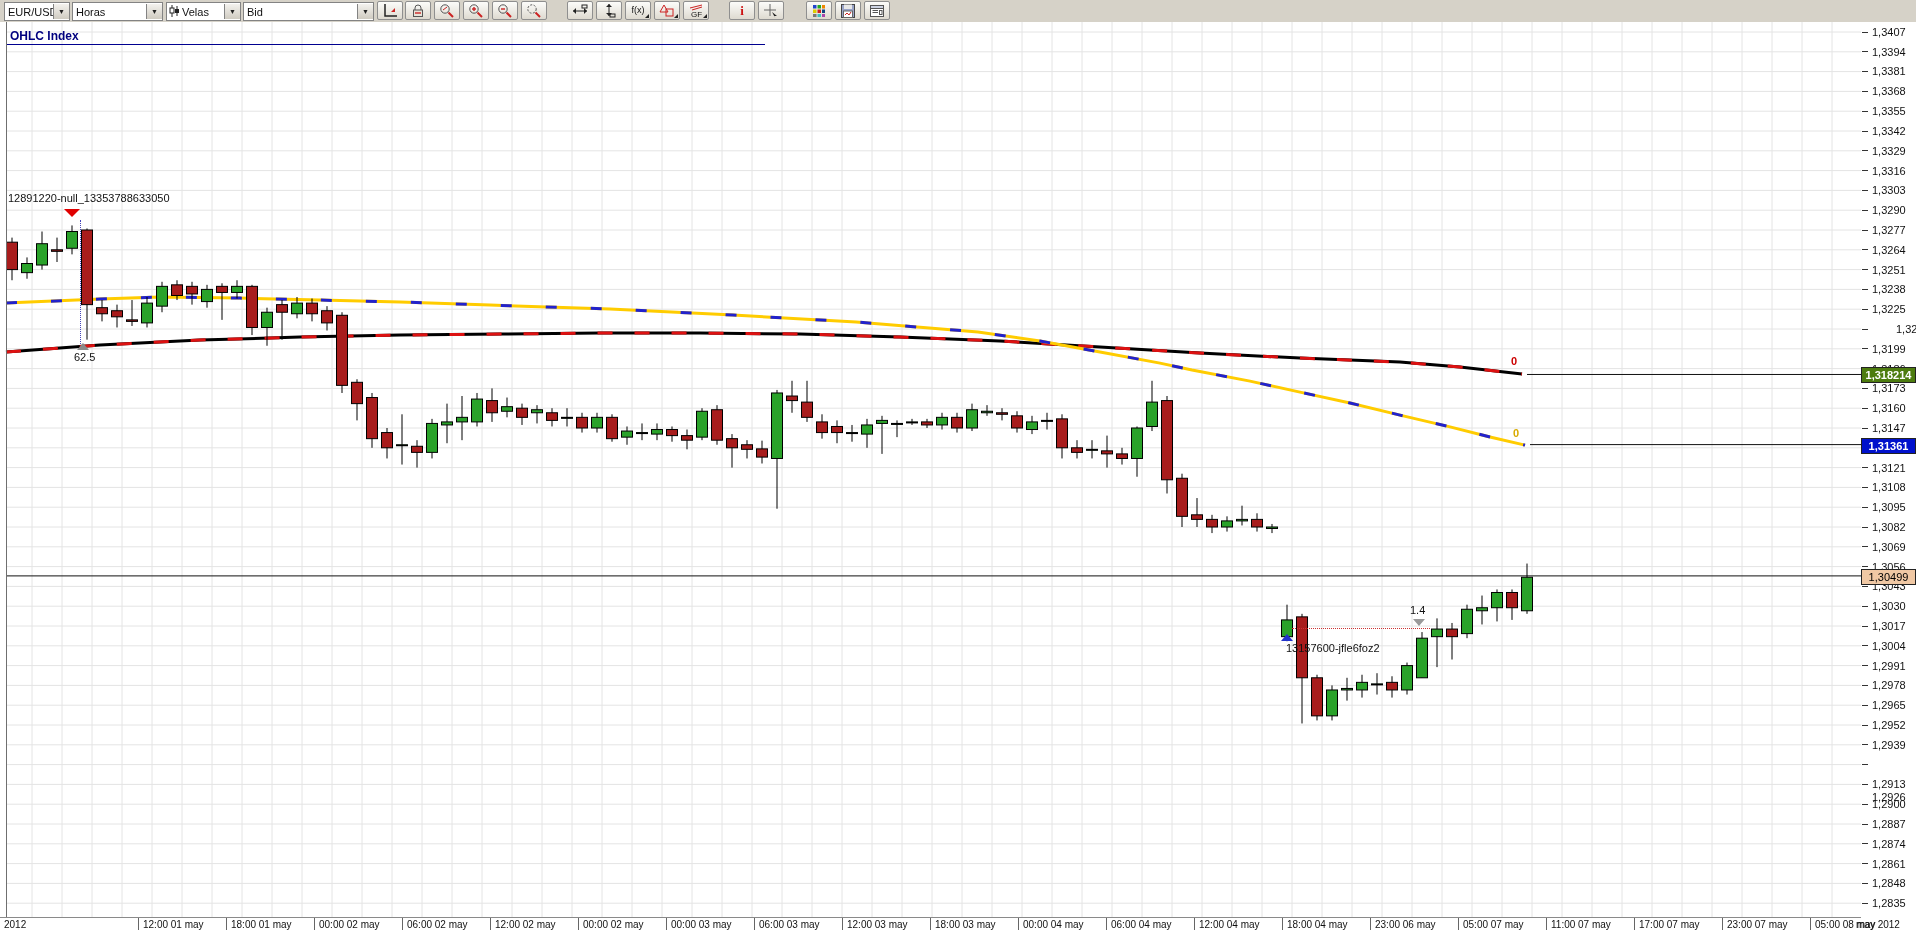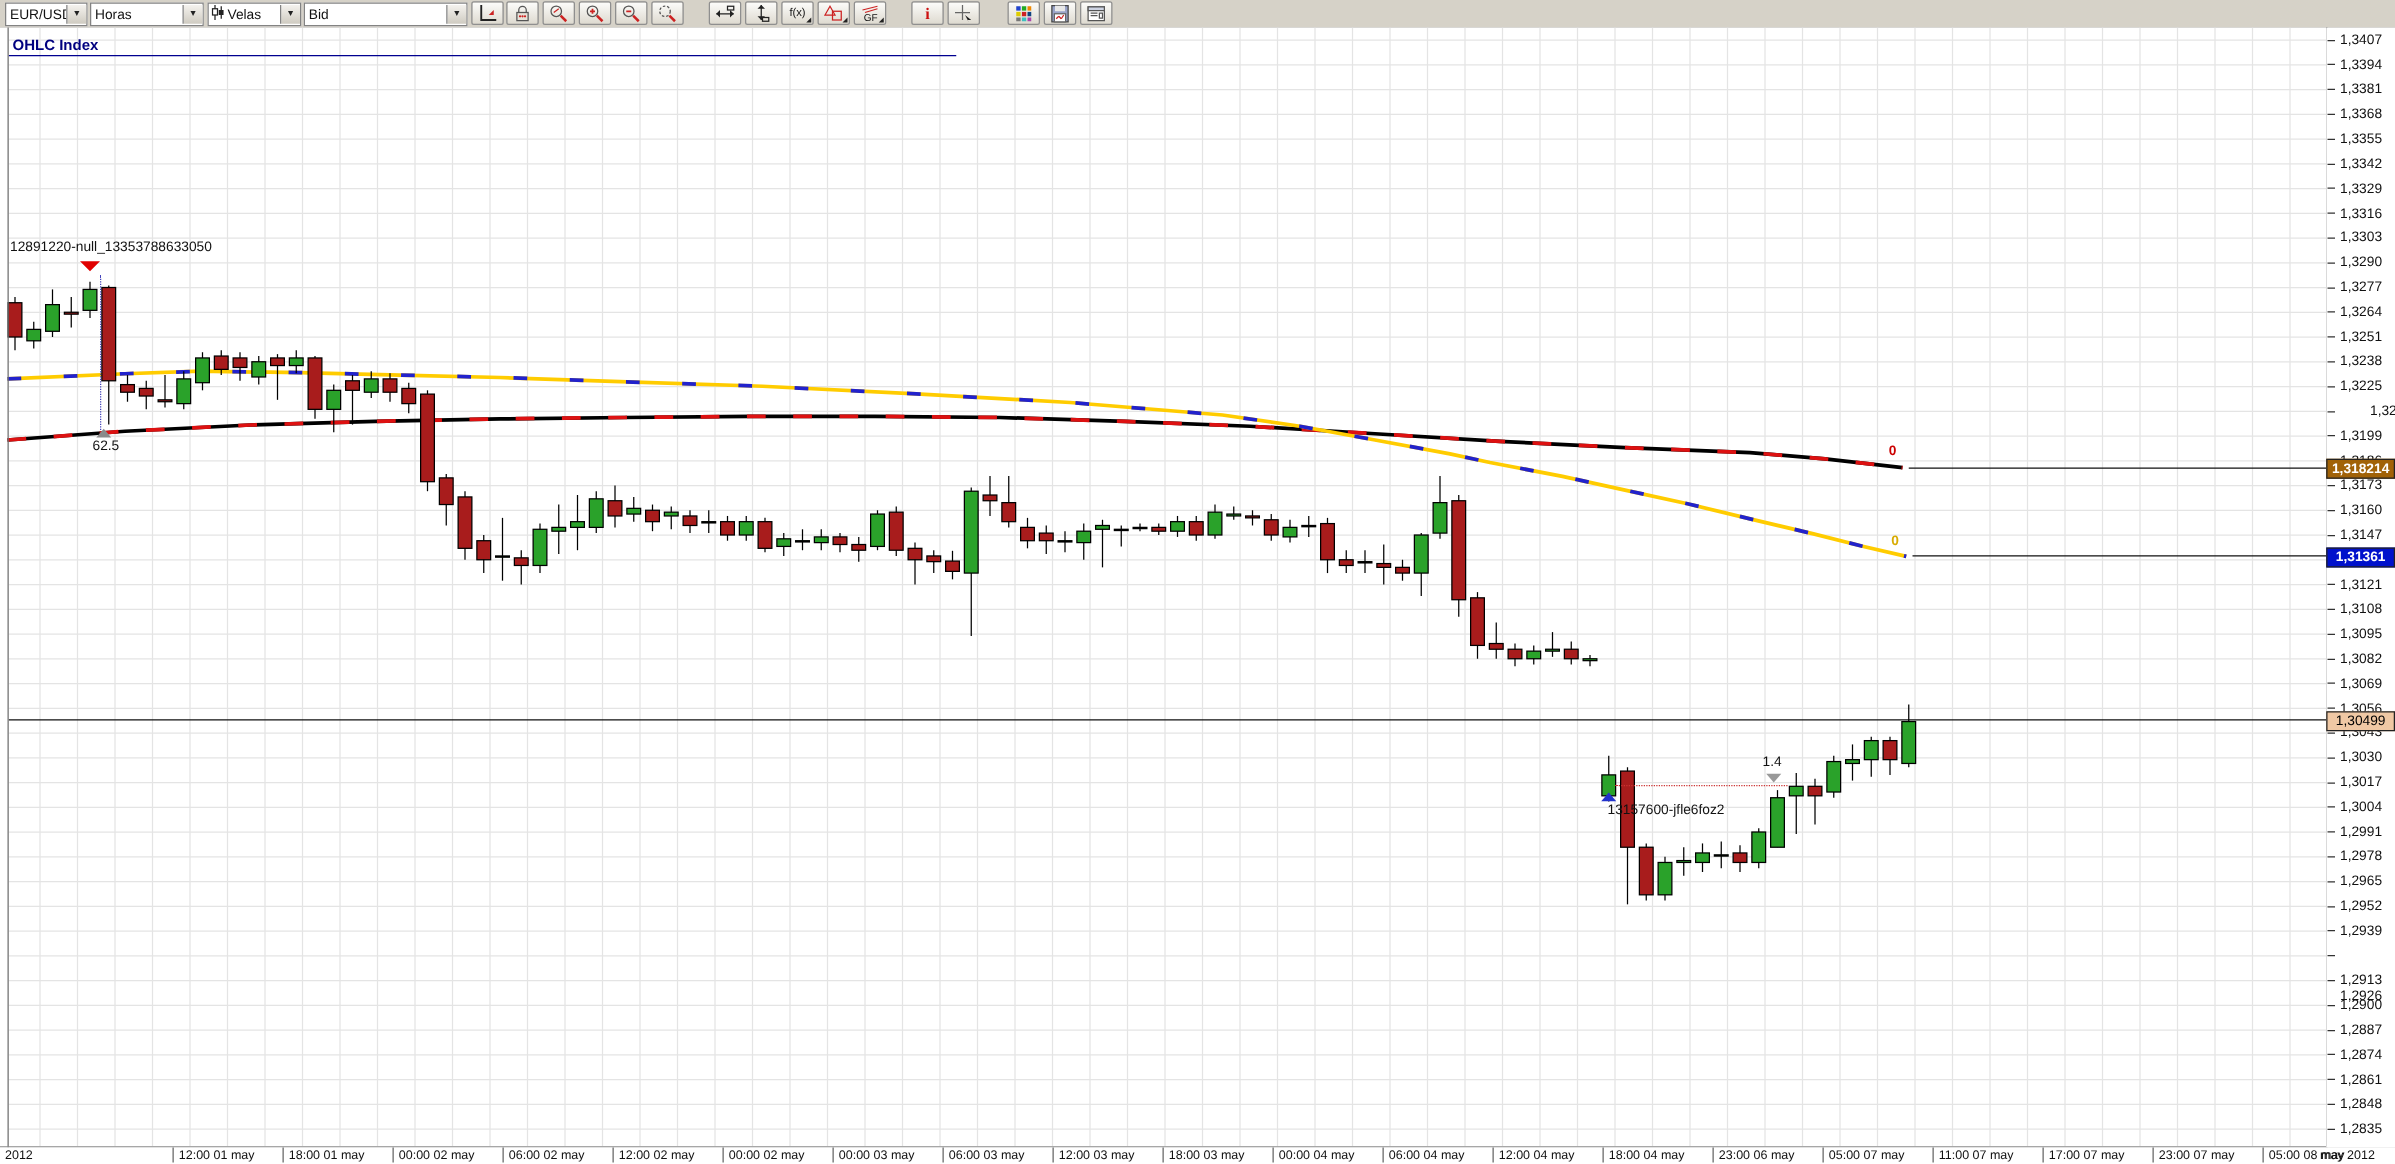--- a/index.html
+++ b/index.html
@@ -827,21 +827,21 @@
       <div class="ytick" style="top: 801.5px;"></div>
       <div class="ylabel" style="top: 796px;">1,2887</div>
       <div class="ytick" style="top: 821.3px;"></div>
       <div class="ylabel" style="top: 815.8px;">1,2874</div>
       <div class="ytick" style="top: 841.1px;"></div>
       <div class="ylabel" style="top: 835.6px;">1,2861</div>
       <div class="ytick" style="top: 860.9px;"></div>
       <div class="ylabel" style="top: 855.4px;">1,2848</div>
       <div class="ytick" style="top: 880.7px;"></div>
       <div class="ylabel" style="top: 875.2px;">1,2835</div>
-      <div class="ybox" style="top: 345.479px; background: #a16207; color: rgb(255, 255, 255); font-weight: bold;">1,318214</div>
+      <div class="ybox" style="top: 345.479px; background: #4d7c0f; color: rgb(255, 255, 255); font-weight: bold;">1,318214</div>
       <div class="ybox" style="top: 415.602px; background: rgb(0, 17, 204); color: rgb(255, 255, 255); font-weight: bold;">1,31361</div>
       <div class="ybox" style="top: 546.891px; background: rgb(240, 200, 164); color: rgb(0, 0, 0);">1,30499</div>
     </div>
   <div id="xaxis">
       <div class="xlabel" style="left: 4px;">2012</div>
       <div class="xtick" style="left: 138px;"></div>
       <div class="xlabel" style="left: 143px;">12:00 01 may</div>
       <div class="xtick" style="left: 226px;"></div>
       <div class="xlabel" style="left: 231px;">18:00 01 may</div>
       <div class="xtick" style="left: 314px;"></div>

